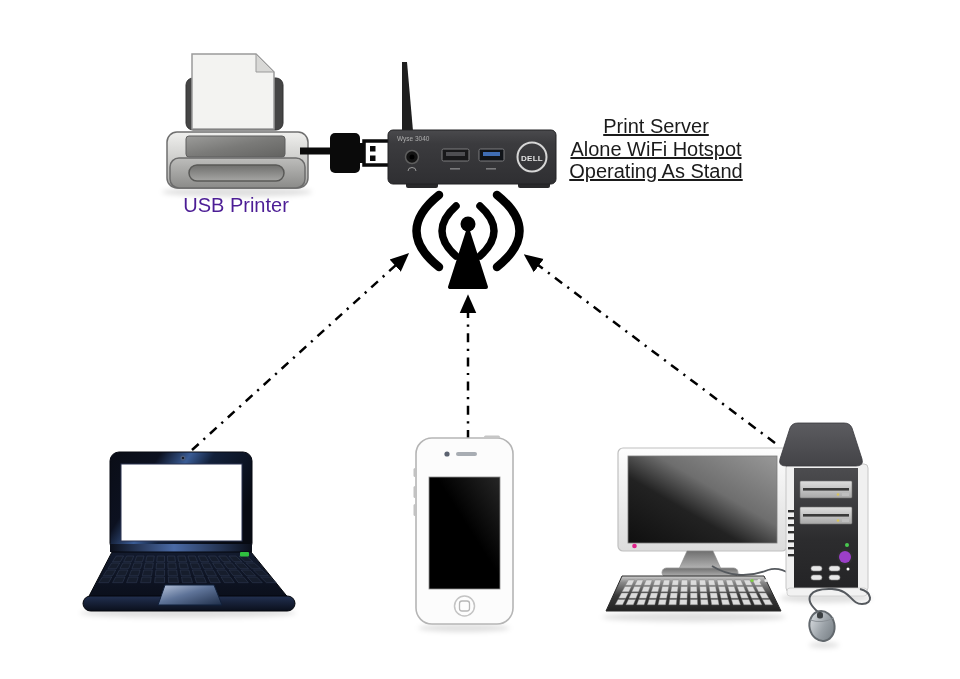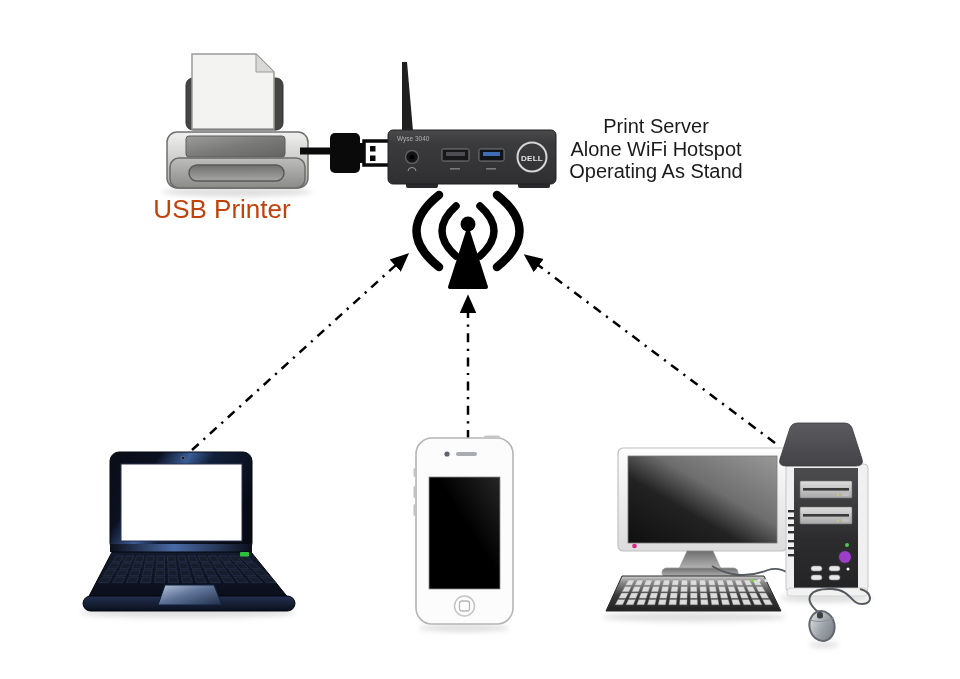--- a/index.html
+++ b/index.html
@@ -1,23 +1,23 @@
 <!DOCTYPE html>
 <html><head>
 <meta charset="utf-8">
 <style>
   html,body{margin:0;padding:0;background:#fff;}
   .canvas{position:relative;width:960px;height:679px;background:#ffffff;overflow:hidden;
           font-family:"Liberation Sans",sans-serif;}
   .canvas svg{position:absolute;left:0;top:0;}
   svg text{font-family:"Liberation Sans",sans-serif;}
   .caption{position:absolute;left:534px;top:115px;width:244px;text-align:center;
-           font-size:20px;line-height:22.5px;color:#1b1b1b;}
-  .printer-label{position:absolute;left:139px;top:194px;width:166px;text-align:center;
-                 font-size:26px;color:#c2410c;}
+           font-size:20px;line-height:22.5px;color:#1b1b1b;text-decoration:underline;}
+  .printer-label{position:absolute;left:153px;top:194px;width:166px;text-align:center;
+                 font-size:20px;color:#4c1d95;}
 </style>
 </head>
 <body>
 
 <div class="canvas">
 
 <svg width="960" height="679" viewBox="0 0 960 679">
   <defs>
     <marker id="ah" viewBox="0 0 10 10" refX="8.5" refY="5" markerWidth="7.5" markerHeight="7.5" orient="auto">
       <path d="M0,0.6 L10,5 L0,9.4 Z" fill="#000"></path>

